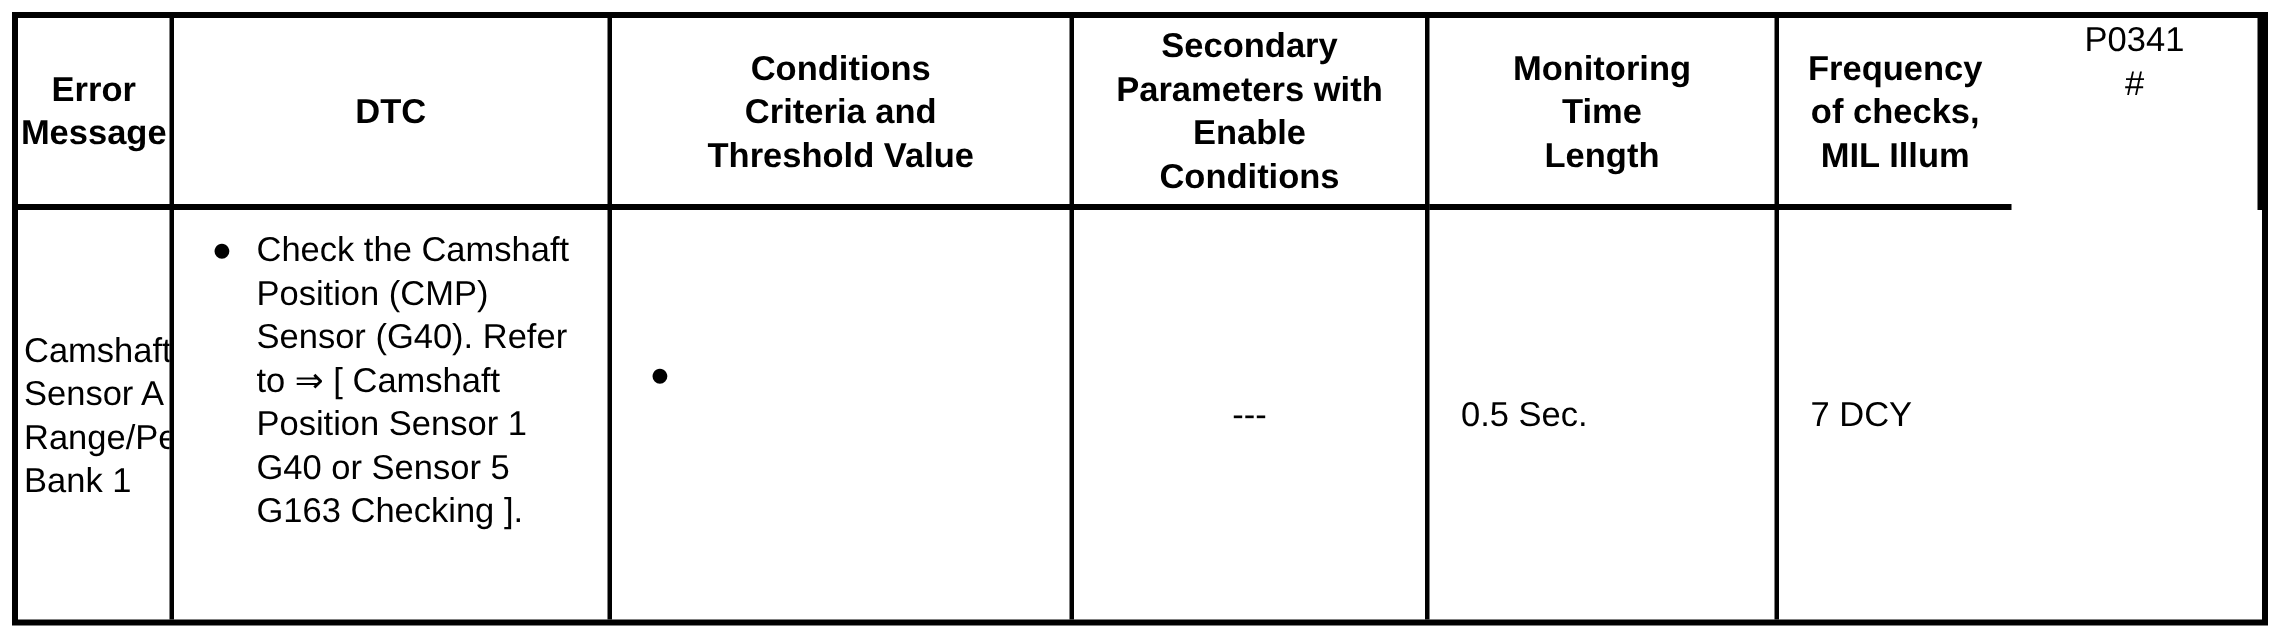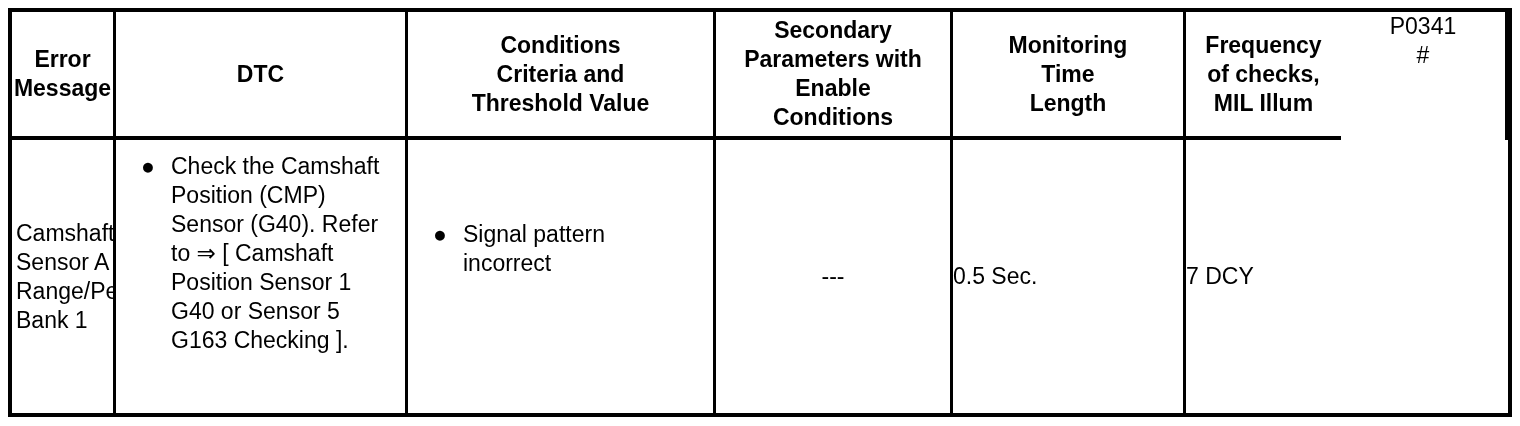--- a/index.html
+++ b/index.html
@@ -76,21 +76,21 @@
   }
   .cell-sec {
     display: flex;
     align-items: center;
     justify-content: center;
     text-align: center;
   }
   .cell-mono, .cell-freq {
     display: flex;
     align-items: center;
-    padding-left: 0;
+    padding-left: 21px;
   }
 </style>
 </head>
 <body>
 
 <div class="doc-table">
 
   <div class="cell head">Error Message</div>
   <div class="cell head">DTC</div>
   <div class="cell head">Conditions
@@ -128,22 +128,20 @@
 to ⇒ [ Camshaft
 Position Sensor 1
 G40 or Sensor 5
 G163 Checking ].</div>
     </div>
   </div>
 
   <div class="cell cell-malf">
     <div class="bullet-item">
       <span class="bullet-glyph">●</span>
-      <div class="lines">Signal pattern
-incorrect</div>
     </div>
   </div>
 
   <div class="cell cell-sec">
     <span>---</span>
   </div>
 
   <div class="cell cell-mono">
     <span>0.5 Sec.</span>
   </div>

